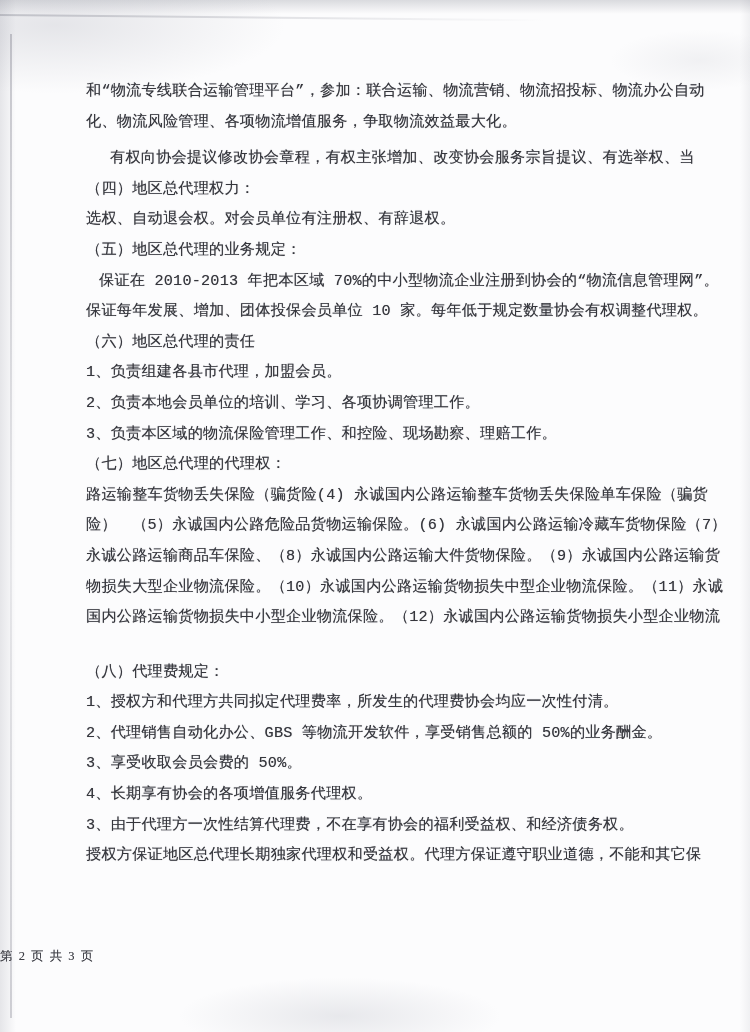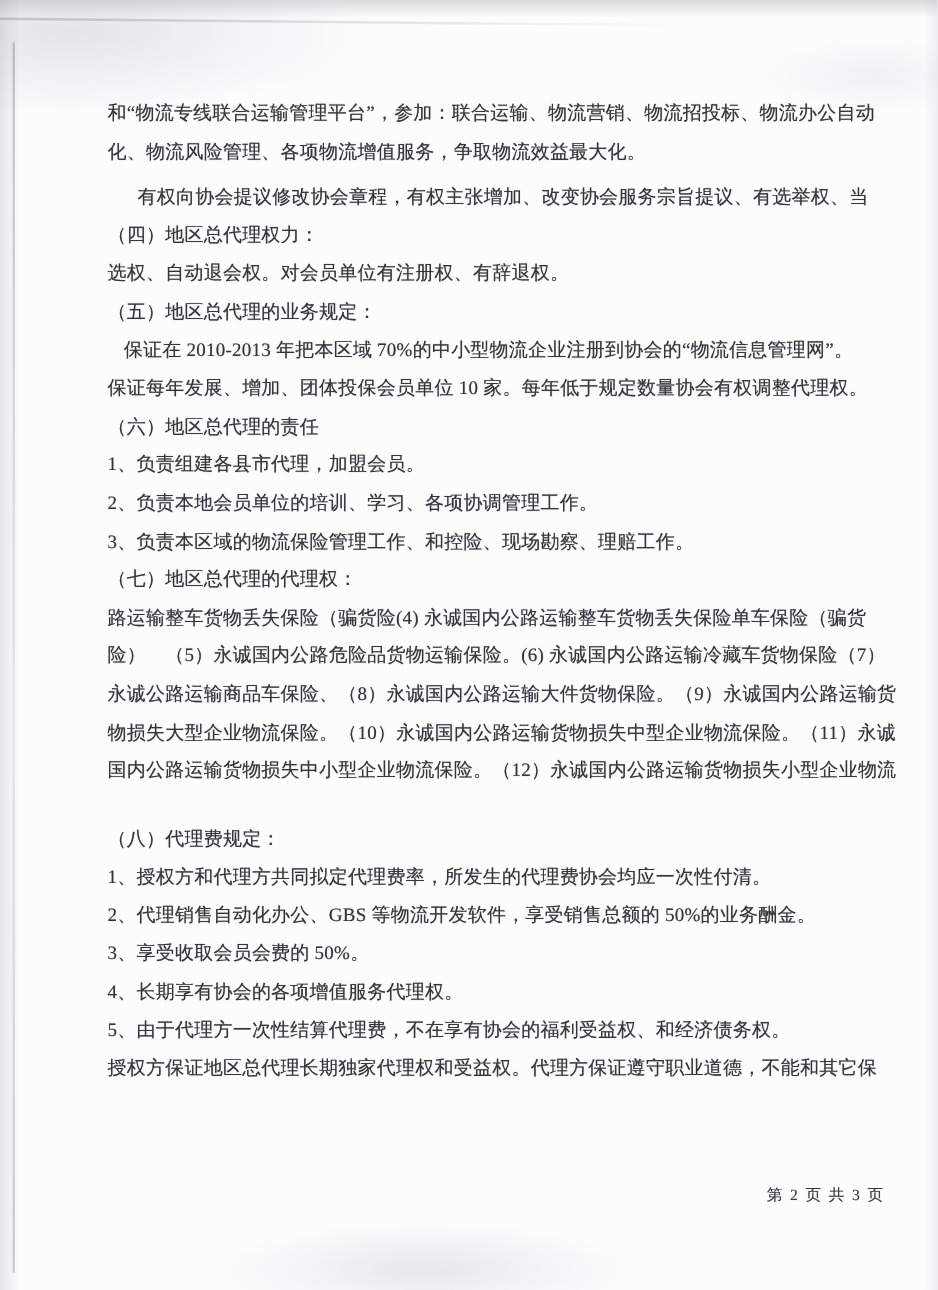--- a/index.html
+++ b/index.html
@@ -53,32 +53,33 @@
     width: 628px;
     color: #35363c;
     font-size: 15.2px;
     letter-spacing: 0.2px;
     text-shadow: 0 0 0.7px rgba(55,55,66,0.55);
   }
   .line {
     line-height: 30.6px;
     height: 30.6px;
     white-space: nowrap;
+    font-family: Liberation Mono, monospace;
   }
   .ind1 { padding-left: 24px; }
   .ind2 { padding-left: 13px; }
   .ind3 { padding-left: 20px; }
   .mt6  { margin-top: 6px; }
   .mt8  { margin-top: 24px; }
   .footer {
     position: absolute;
     left: 0;
     right: 42px;
     top: 948px;
-    text-align: right;
+    text-align: left;
     color: #3d3e45;
     font-size: 12.5px;
     letter-spacing: 1.5px;
     text-shadow: 0 0 0.6px rgba(60,60,70,0.5);
   }
 </style>
 </head>
 <body>
 
 <div class="page">
@@ -102,18 +103,18 @@
     <div class="line">路运输整车货物丢失保险（骗货险(4) 永诚国内公路运输整车货物丢失保险单车保险（骗货</div>
     <div class="line">险）　（5）永诚国内公路危险品货物运输保险。(6) 永诚国内公路运输冷藏车货物保险（7）</div>
     <div class="line">永诚公路运输商品车保险、（8）永诚国内公路运输大件货物保险。（9）永诚国内公路运输货</div>
     <div class="line">物损失大型企业物流保险。（10）永诚国内公路运输货物损失中型企业物流保险。（11）永诚</div>
     <div class="line">国内公路运输货物损失中小型企业物流保险。（12）永诚国内公路运输货物损失小型企业物流</div>
     <div class="line mt8">（八）代理费规定：</div>
     <div class="line">1、授权方和代理方共同拟定代理费率，所发生的代理费协会均应一次性付清。</div>
     <div class="line">2、代理销售自动化办公、GBS 等物流开发软件，享受销售总额的 50%的业务酬金。</div>
     <div class="line">3、享受收取会员会费的 50%。</div>
     <div class="line">4、长期享有协会的各项增值服务代理权。</div>
-    <div class="line">5、由于代理方一次性结算代理费，不在享有协会的福利受益权、和经济债务权。</div>
+    <div class="line">3、由于代理方一次性结算代理费，不在享有协会的福利受益权、和经济债务权。</div>
     <div class="line">授权方保证地区总代理长期独家代理权和受益权。代理方保证遵守职业道德，不能和其它保</div>
   </div>
 
   <div class="footer">第 2 页 共 3 页</div>
 </div>
 
 </body></html>

